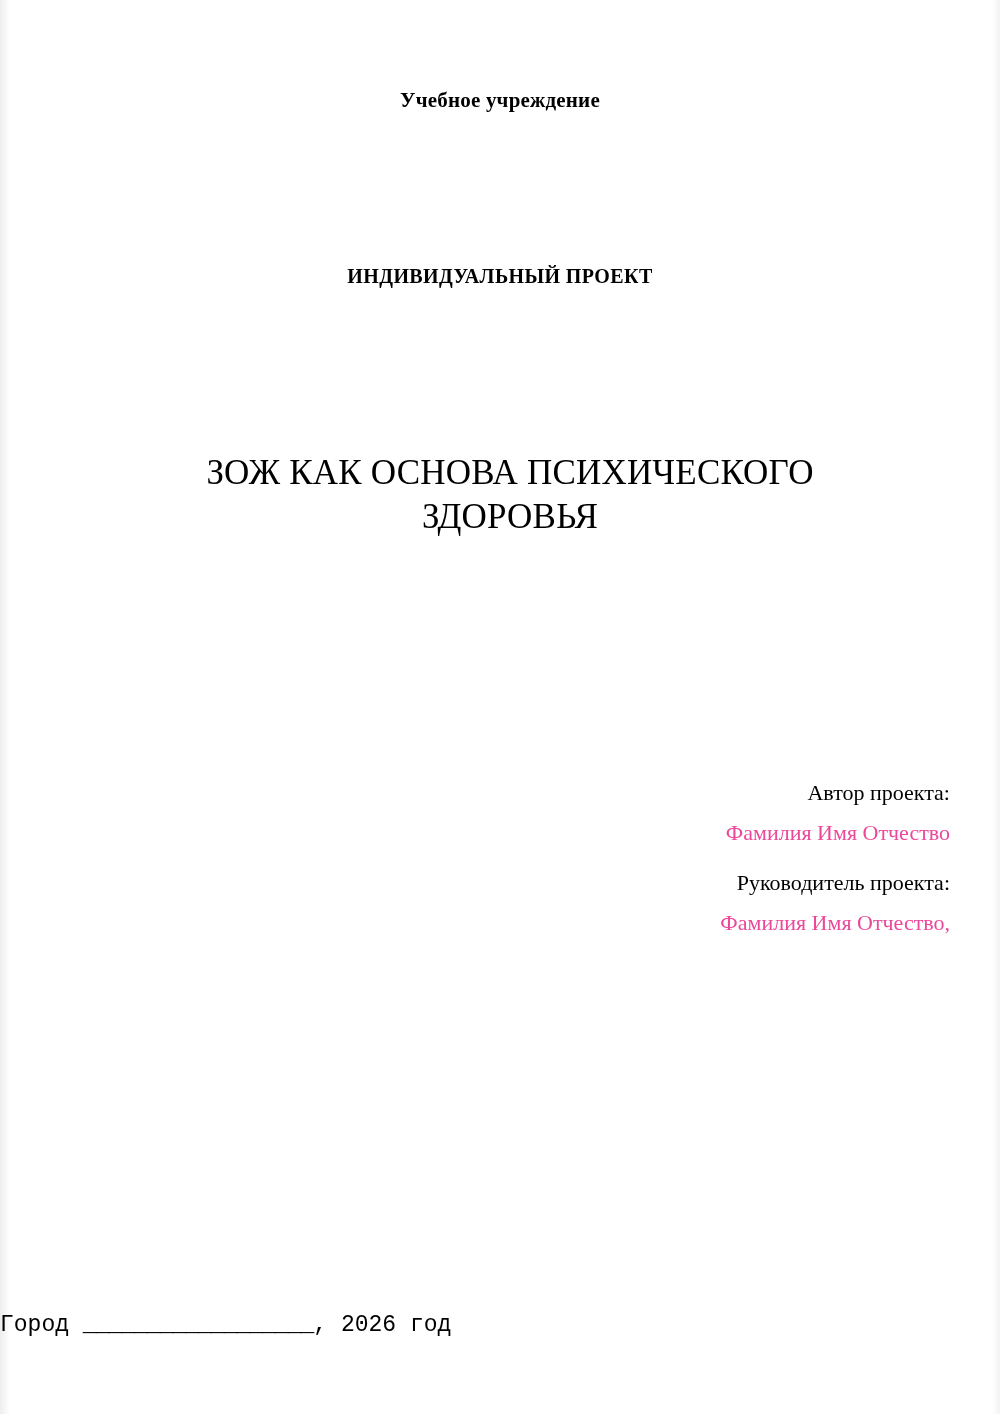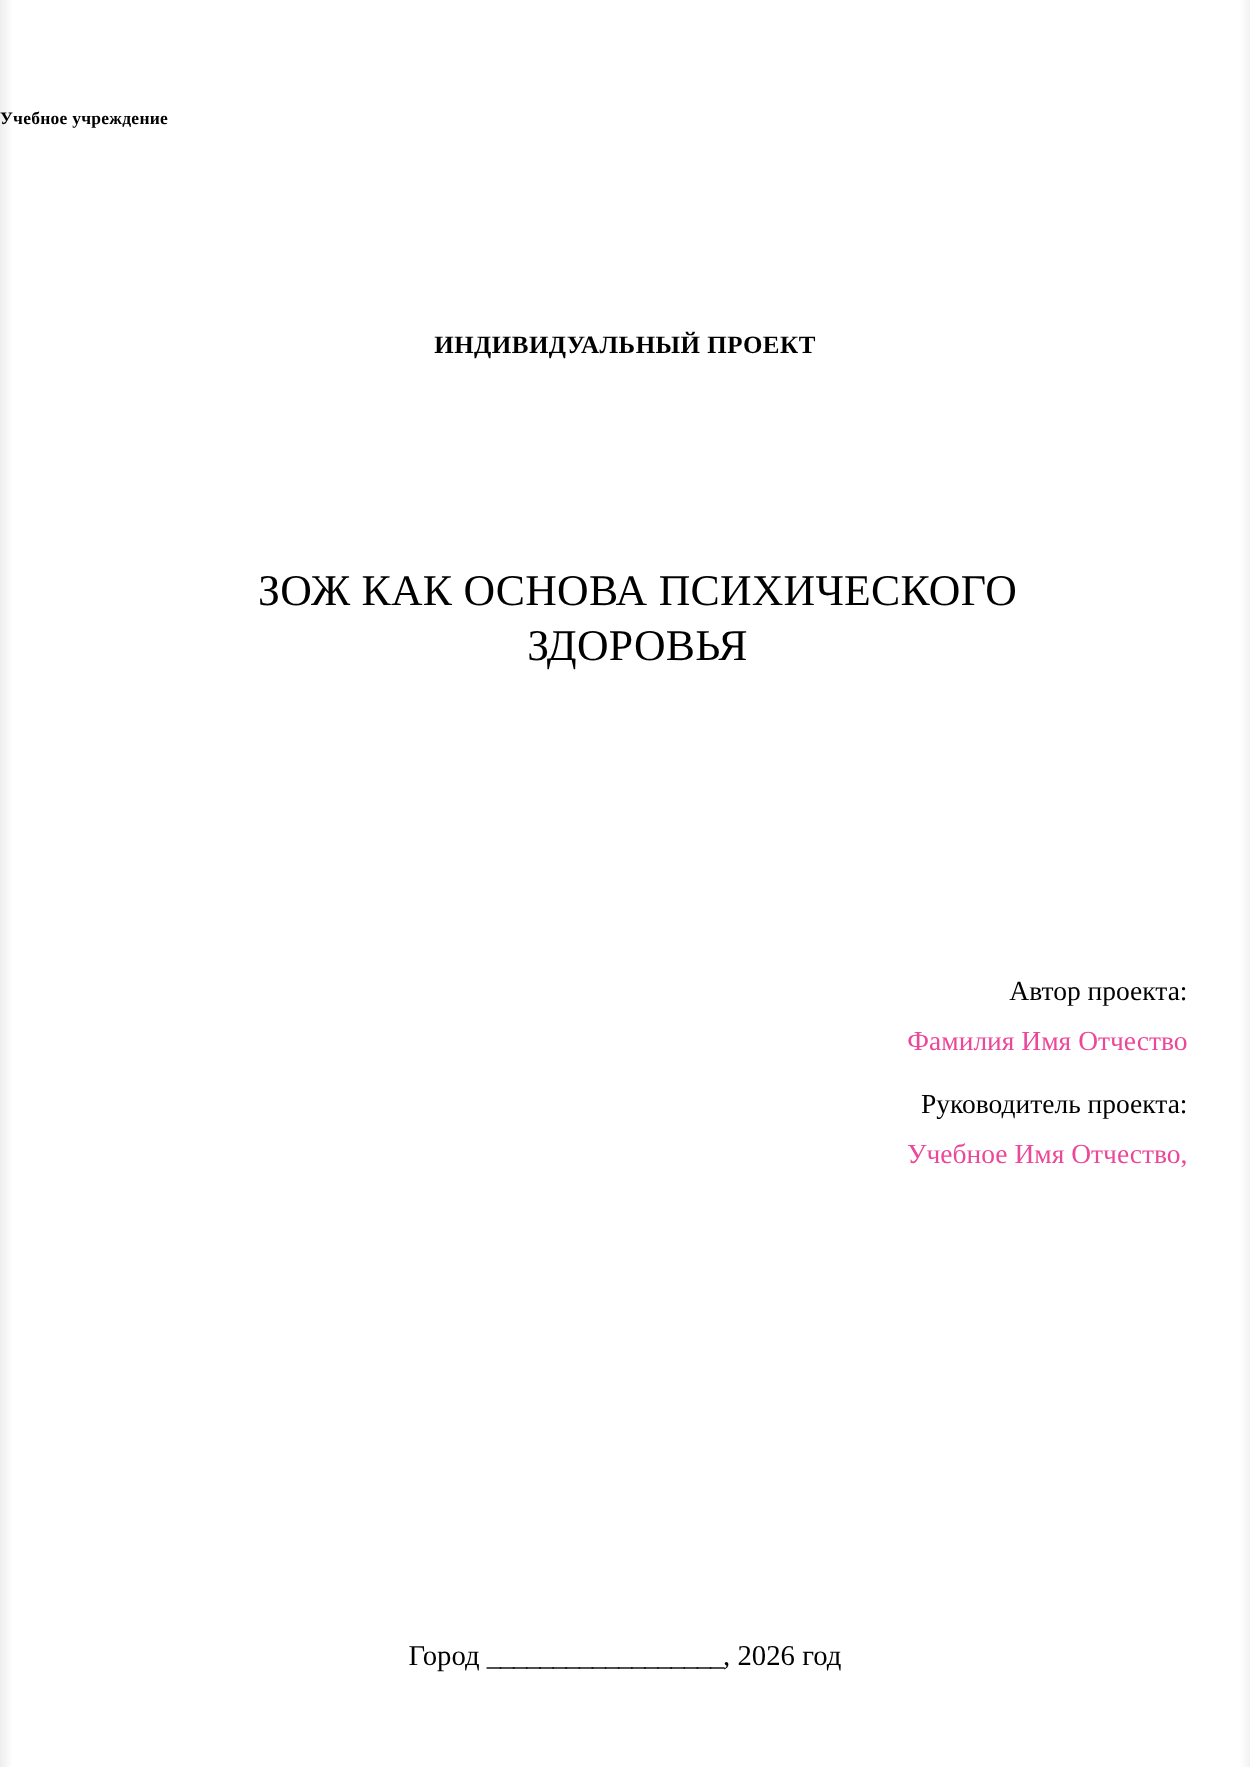--- a/index.html
+++ b/index.html
@@ -36,22 +36,22 @@
     width: 8px;
     background: linear-gradient(to left, rgba(0,0,0,0.05), rgba(0,0,0,0));
     pointer-events: none;
   }
 
   .institution {
     position: absolute;
     top: 88px;
     left: 0;
     right: 0;
-    text-align: left;
-    font-size: 14px;
+    text-align: center;
+    font-size: 21px;
     font-weight: 700;
     letter-spacing: 0.2px;
   }
 
   .doc-type {
     position: absolute;
     top: 265px;
     left: 0;
     right: 0;
     text-align: center;
@@ -93,22 +93,22 @@
     display: block;
     color: #ec4899;
     margin-bottom: 12px;
   }
 
   .footer {
     position: absolute;
     bottom: 76px;
     left: 0;
     right: 0;
-    text-align: center;
     font-size: 23px;
+    font-family: Liberation Mono, monospace;
   }
   .footer .blank {
     letter-spacing: -1px;
   }
 </style>
 </head>
 <body>
 
 <div class="page">
 
@@ -118,21 +118,21 @@
 
   <h1 class="title">ЗОЖ КАК ОСНОВА ПСИХИЧЕСКОГО ЗДОРОВЬЯ</h1>
 
   <div class="credits">
     <div class="block">
       <span class="label">Автор проекта:</span>
       <span class="value">Фамилия Имя Отчество</span>
     </div>
     <div class="block">
       <span class="label">Руководитель проекта:</span>
-      <span class="value">Учебное Имя Отчество,</span>
+      <span class="value">Фамилия Имя Отчество,</span>
     </div>
   </div>
 
   <div class="footer">
     <span>Город</span><span>&nbsp;</span><span class="blank">__________________</span><span>, 2026 год</span>
   </div>
 
 </div>
 
 </body></html>

